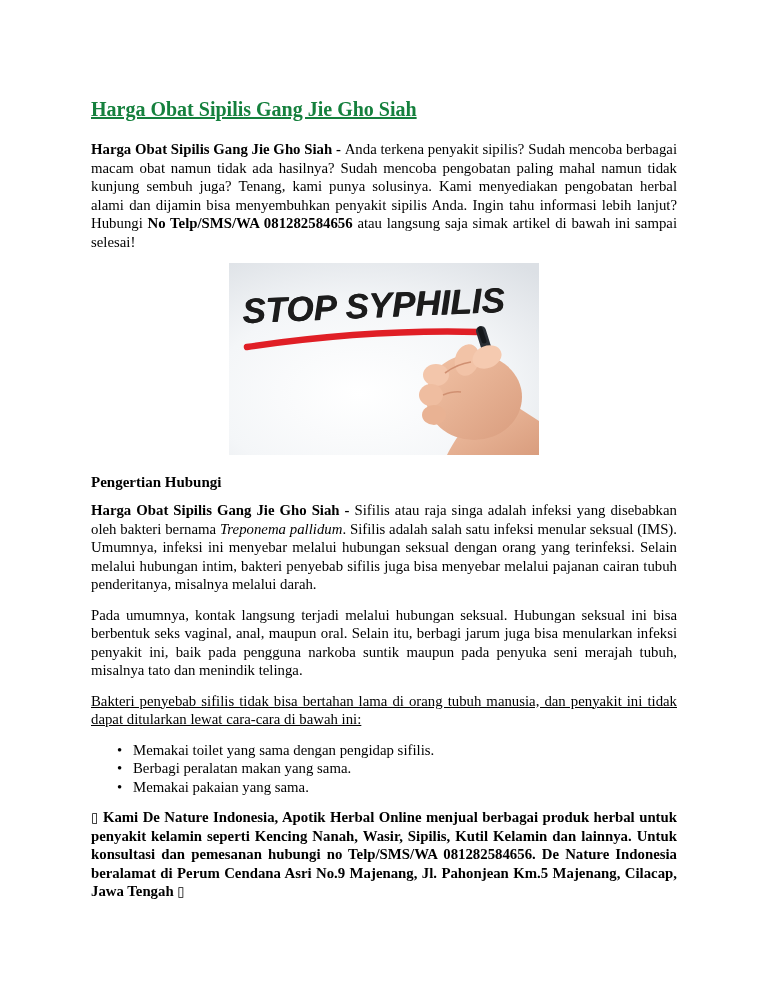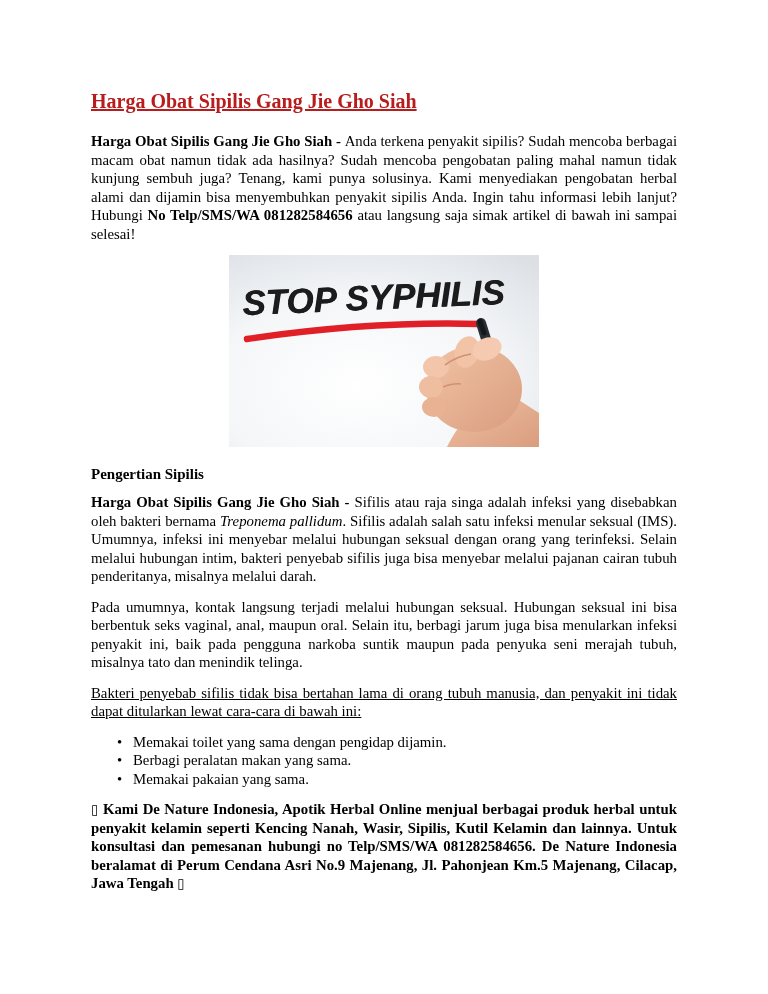--- a/index.html
+++ b/index.html
@@ -4,22 +4,22 @@
 <title>Harga Obat Sipilis Gang Jie Gho Siah</title>
 <style>
   html,body{margin:0;padding:0;background:#ffffff;}
   body{
     width:768px;height:994px;overflow:hidden;
     font-family:"Liberation Serif","DejaVu Serif",serif;
     color:#000;
   }
   .page{box-sizing:border-box;width:768px;height:994px;padding:81px 91px 20px 91px;}
   h1.title{
-    font-size:20px;line-height:24px;font-weight:bold;margin:8px 0 19px 0;
-    color:#b91c1c;text-decoration:underline;cursor:pointer;
+    font-size:20px;line-height:24px;font-weight:bold;margin:16px 0 19px 0;
+    color:#15803d;text-decoration:underline;cursor:pointer;
   }
   .para{
     font-size:14.8px;line-height:18.5px;text-align:justify;margin:0 0 12px 0;
   }
   .para.intro{}
   .para.underlined{text-decoration:underline;}
   .para.promo{font-weight:bold;}
   .glyph-box{
     font-family:"DejaVu Sans",sans-serif;font-weight:normal;font-size:13.5px;
   }
@@ -88,32 +88,32 @@
         <ellipse cx="205" cy="152" rx="12" ry="10" fill="#e9b293"></ellipse>
         <ellipse cx="238" cy="97" rx="12" ry="16" fill="#f2c3a7" transform="rotate(16 238 97)"></ellipse>
         <ellipse cx="258" cy="94" rx="15" ry="11" fill="#f5cab0" transform="rotate(-22 258 94)"></ellipse>
         <path d="M 216 110 q 12 -9 26 -11" fill="none" stroke="#d09072" stroke-width="1.6"></path>
         <path d="M 214 132 q 10 -4 18 -3" fill="none" stroke="#d09072" stroke-width="1.4"></path>
       </g>
     </svg>
     <div class="hero-text">STOP SYPHILIS</div>
   </div>
 
-  <h2 class="section">Pengertian Sipilis</h2>
+  <h2 class="section">Pengertian Hubungi</h2>
 
   <p class="para">
     <b>Harga Obat Sipilis Gang Jie Gho Siah - </b><span>Sifilis atau raja singa adalah infeksi yang disebabkan oleh bakteri bernama </span><i>Treponema pallidum</i><span>. Sifilis adalah salah satu infeksi menular seksual (IMS). Umumnya, infeksi ini menyebar melalui hubungan seksual dengan orang yang terinfeksi. Selain melalui hubungan intim, bakteri penyebab sifilis juga bisa menyebar melalui pajanan cairan tubuh penderitanya, misalnya melalui darah.</span>
   </p>
 
   <p class="para">Pada umumnya, kontak langsung terjadi melalui hubungan seksual. Hubungan seksual ini bisa berbentuk seks vaginal, anal, maupun oral. Selain itu, berbagi jarum juga bisa menularkan infeksi penyakit ini, baik pada pengguna narkoba suntik maupun pada penyuka seni merajah tubuh, misalnya tato dan menindik telinga.</p>
 
   <p class="para underlined">Bakteri penyebab sifilis tidak bisa bertahan lama di orang tubuh manusia, dan penyakit ini tidak dapat ditularkan lewat cara-cara di bawah ini:</p>
 
   <ul class="plain">
-    <li>Memakai toilet yang sama dengan pengidap dijamin.</li>
+    <li>Memakai toilet yang sama dengan pengidap sifilis.</li>
     <li>Berbagi peralatan makan yang sama.</li>
     <li>Memakai pakaian yang sama.</li>
   </ul>
 
   <p class="para promo">
     <span class="glyph-box">▯</span><span> Kami De Nature Indonesia, Apotik Herbal Online menjual berbagai produk herbal untuk penyakit kelamin seperti Kencing Nanah, Wasir, Sipilis, Kutil Kelamin dan lainnya. Untuk konsultasi dan pemesanan hubungi no Telp/SMS/WA 081282584656. De Nature Indonesia beralamat di Perum Cendana Asri No.9 Majenang, Jl. Pahonjean Km.5 Majenang, Cilacap, Jawa Tengah </span><span class="glyph-box">▯</span>
   </p>
 
 </div>
 

